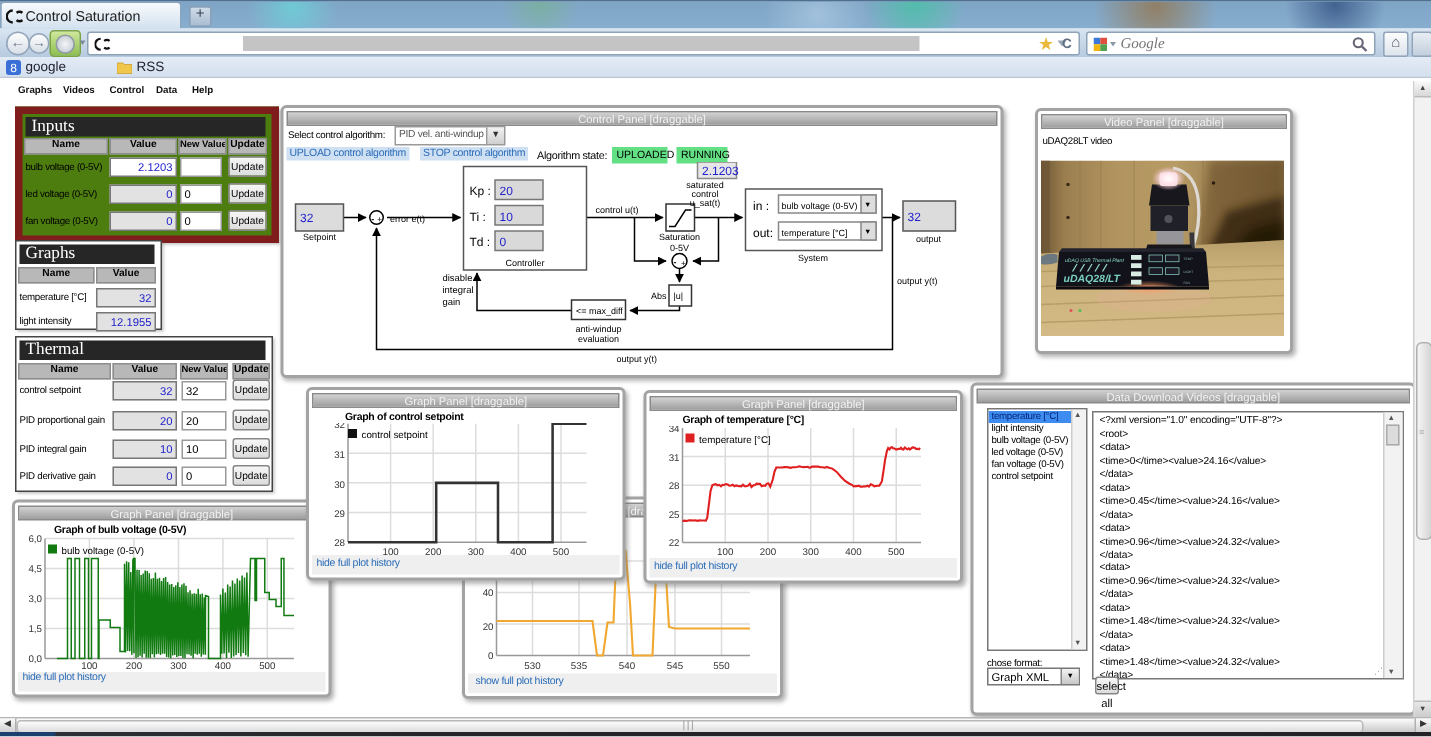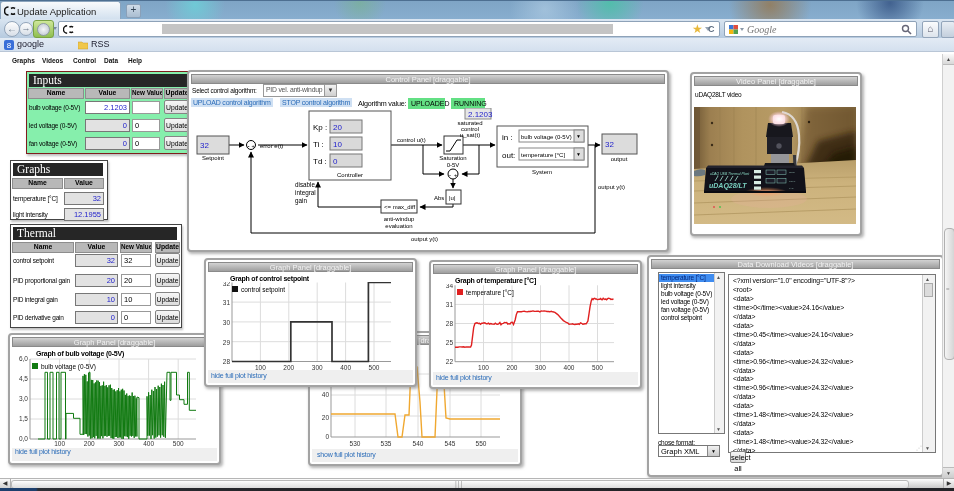--- a/index.html
+++ b/index.html
@@ -54,21 +54,21 @@
 #vsb .thumb{left:1px;top:174px;width:9px;height:130px;background:linear-gradient(90deg,#f5f5f5,#d5d5d5);border:1px solid #b0b0b0;border-radius:4px}
 #hsb{left:0;top:478px;width:954px;height:10px;background:linear-gradient(#fdfdfd,#c9c9c9);border-top:1px solid #b5b5b5;box-sizing:border-box}
 #bottomstrip{left:0;top:488px;width:954px;height:3px;background:linear-gradient(90deg,#1d3f6d 0px,#1d3f6d 36px,#2c2f35 38px,#242428 290px,#232327 954px)}
 </style></head>
 <body>
 <div class="a" id="tabbar"></div>
 <div class="a" id="tab">
     <svg class="a" style="left:3px;top:3px" width="12" height="12" viewBox="0 0 12 12">
       <path d="M4.5 2 A4 4 0 0 0 4.5 10 M11 3.5 A3.5 3.5 0 0 0 7 3.5 M11 8.5 A3.5 3.5 0 0 1 7 8.5" stroke="#111" stroke-width="1.6" fill="none"></path>
     </svg>
-    <div class="a txt">Update Application</div>
+    <div class="a txt">Control Saturation</div>
   </div>
 <div class="a" id="newtab">+</div>
 <div class="a" id="navbar">
   <div class="a navcirc" style="left:4px">←</div>
   <div class="a navcirc" style="left:19px;width:12px;height:12px;top:3px;line-height:11px;font-size:9px">→</div>
   <div class="a" id="greenbtn"></div>
     <div class="a" style="left:53px;top:8px;width:0;height:0;border-left:2.5px solid transparent;border-right:2.5px solid transparent;border-top:3.5px solid #7b8a9c"></div>
   <div class="a" id="urlbar">
     <svg class="a" style="left:4px;top:2px" width="11" height="11" viewBox="0 0 12 12">
         <path d="M4.5 2 A4 4 0 0 0 4.5 10 M11 3.5 A3.5 3.5 0 0 0 7 3.5 M11 8.5 A3.5 3.5 0 0 1 7 8.5" stroke="#111" stroke-width="1.6" fill="none"></path>
@@ -106,21 +106,21 @@
     </svg>
   <div class="a bk" style="left:91px">RSS</div>
 </div>
 <div class="a" id="page">
   <div class="a menu" style="left:12px">Graphs</div>
   <div class="a menu" style="left:42px">Videos</div>
   <div class="a menu" style="left:73px">Control</div>
   <div class="a menu" style="left:104px">Data</div>
   <div class="a menu" style="left:128px">Help</div>
 
-  <div class="a" id="inputs" style="left:26px;top:19px;width:166px;height:81px;border:1px solid #7f1d1d;background:#86efac;box-shadow:1px 1.5px 2px rgba(130,130,130,.5)">
+  <div class="a" id="inputs" style="left:10px;top:19px;width:166px;height:81px;border:5px solid #7f1d1d;background:#4d7c0f;box-shadow:1px 1.5px 2px rgba(130,130,130,.5)">
     <div class="dhead" style="left:2px;top:2px;width:160px;height:13px">Inputs</div>
     <div class="th" style="left:1px;top:16px;width:56px;height:11px">Name</div>
     <div class="th" style="left:58px;top:16px;width:45px;height:11px">Value</div>
     <div class="th" style="left:104px;top:16px;width:32px;height:11px;font-size:6.3px">New Value</div>
     <div class="th" style="left:137px;top:16px;width:26px;height:11px">Update</div>
     <div class="lbl" style="left:2px;top:32px">bulb voltage (0-5V)</div>
     <div class="vbox" style="left:58px;top:29px;width:45px;height:13px;background:#fff;line-height:12px">2.1203</div>
     <div class="inp" style="left:105px;top:29px;width:28px;height:13px"></div>
     <div class="btn" style="left:137px;top:28px;width:26px;height:14px;line-height:13px">Update</div>
     <div class="lbl" style="left:2px;top:50px">led voltage (0-5V)</div>
@@ -169,21 +169,21 @@
 
   <div class="panel" id="cpanel" style="left:187px;top:18px;width:478px;height:178px">
     <div class="tbar">Control Panel [draggable]</div>
     <div class="lbl" style="left:3px;top:15px">Select control algorithm:</div>
     <div class="a" style="left:74px;top:12px;width:74px;height:13px;border:1px solid #999;background:#fff;box-sizing:border-box">
       <div class="a" style="left:2px;top:1px;font-size:6.8px;letter-spacing:-0.2px;color:#555;white-space:nowrap">PID vel. anti-windup</div>
       <div class="a" style="right:0;top:0;width:11px;height:11px;background:linear-gradient(#f2f2f2,#cfcfcf);border-left:1px solid #999;font-size:6px;text-align:center;line-height:11px;color:#333">▼</div>
     </div>
     <div class="link hl" style="left:2px;top:26px;padding:1px 2px">UPLOAD control algorithm</div>
     <div class="link hl" style="left:91px;top:26px;padding:1px 2px">STOP control algorithm</div>
-    <div class="lbl" style="left:169px;top:27px;font-size:7.2px">Algorithm value:</div>
+    <div class="lbl" style="left:169px;top:27px;font-size:7.2px">Algorithm state:</div>
     <div class="gstate" style="left:219px;top:26px;width:31px;height:11px;line-height:11px;font-size:7px">UPLOADED</div>
     <div class="gstate" style="left:262px;top:26px;width:28px;height:11px;line-height:11px;font-size:7px">RUNNING</div>
     <svg class="a" style="left:0;top:36px" width="474" height="140" viewBox="0 0 474 140">
       <defs>
           <marker id="ar" markerWidth="7" markerHeight="7" refX="5.5" refY="3" orient="auto">
             <path d="M0,0 L6,3 L0,6 z" fill="#000"></path>
           </marker>
         </defs>
 
       <path d="M40 37 H55" stroke="#000" fill="none" marker-end="url(#ar)"></path>

